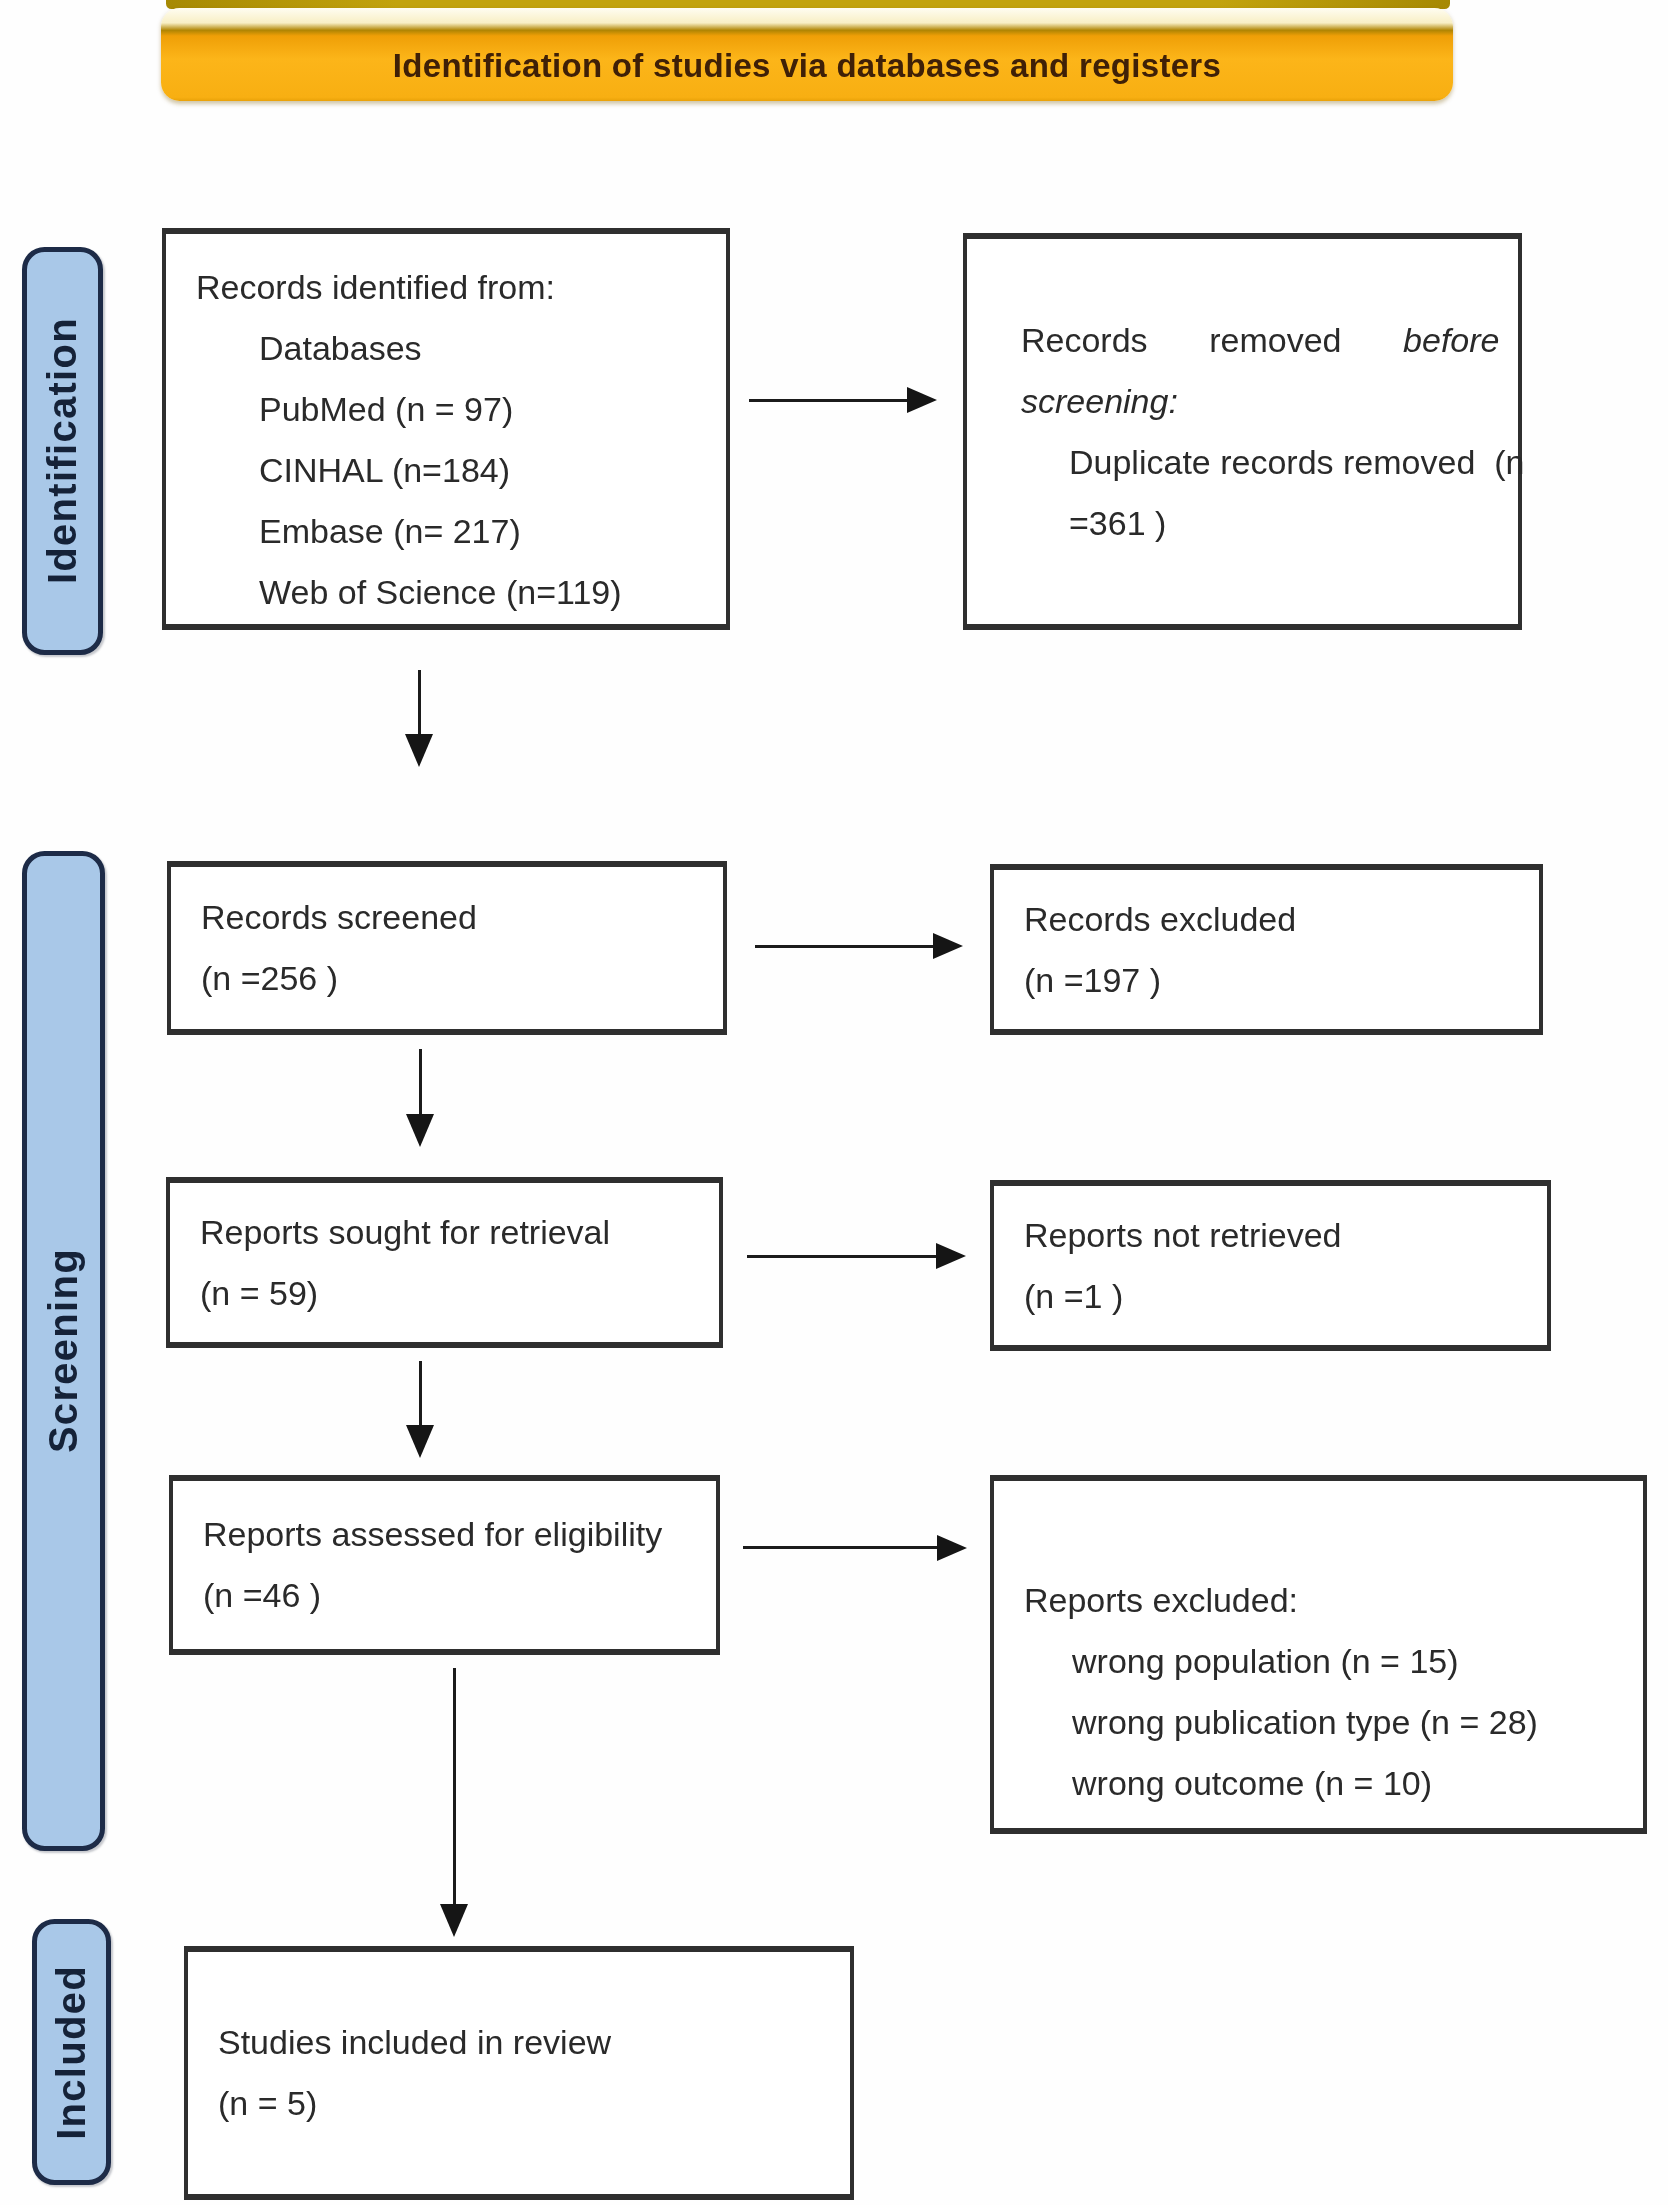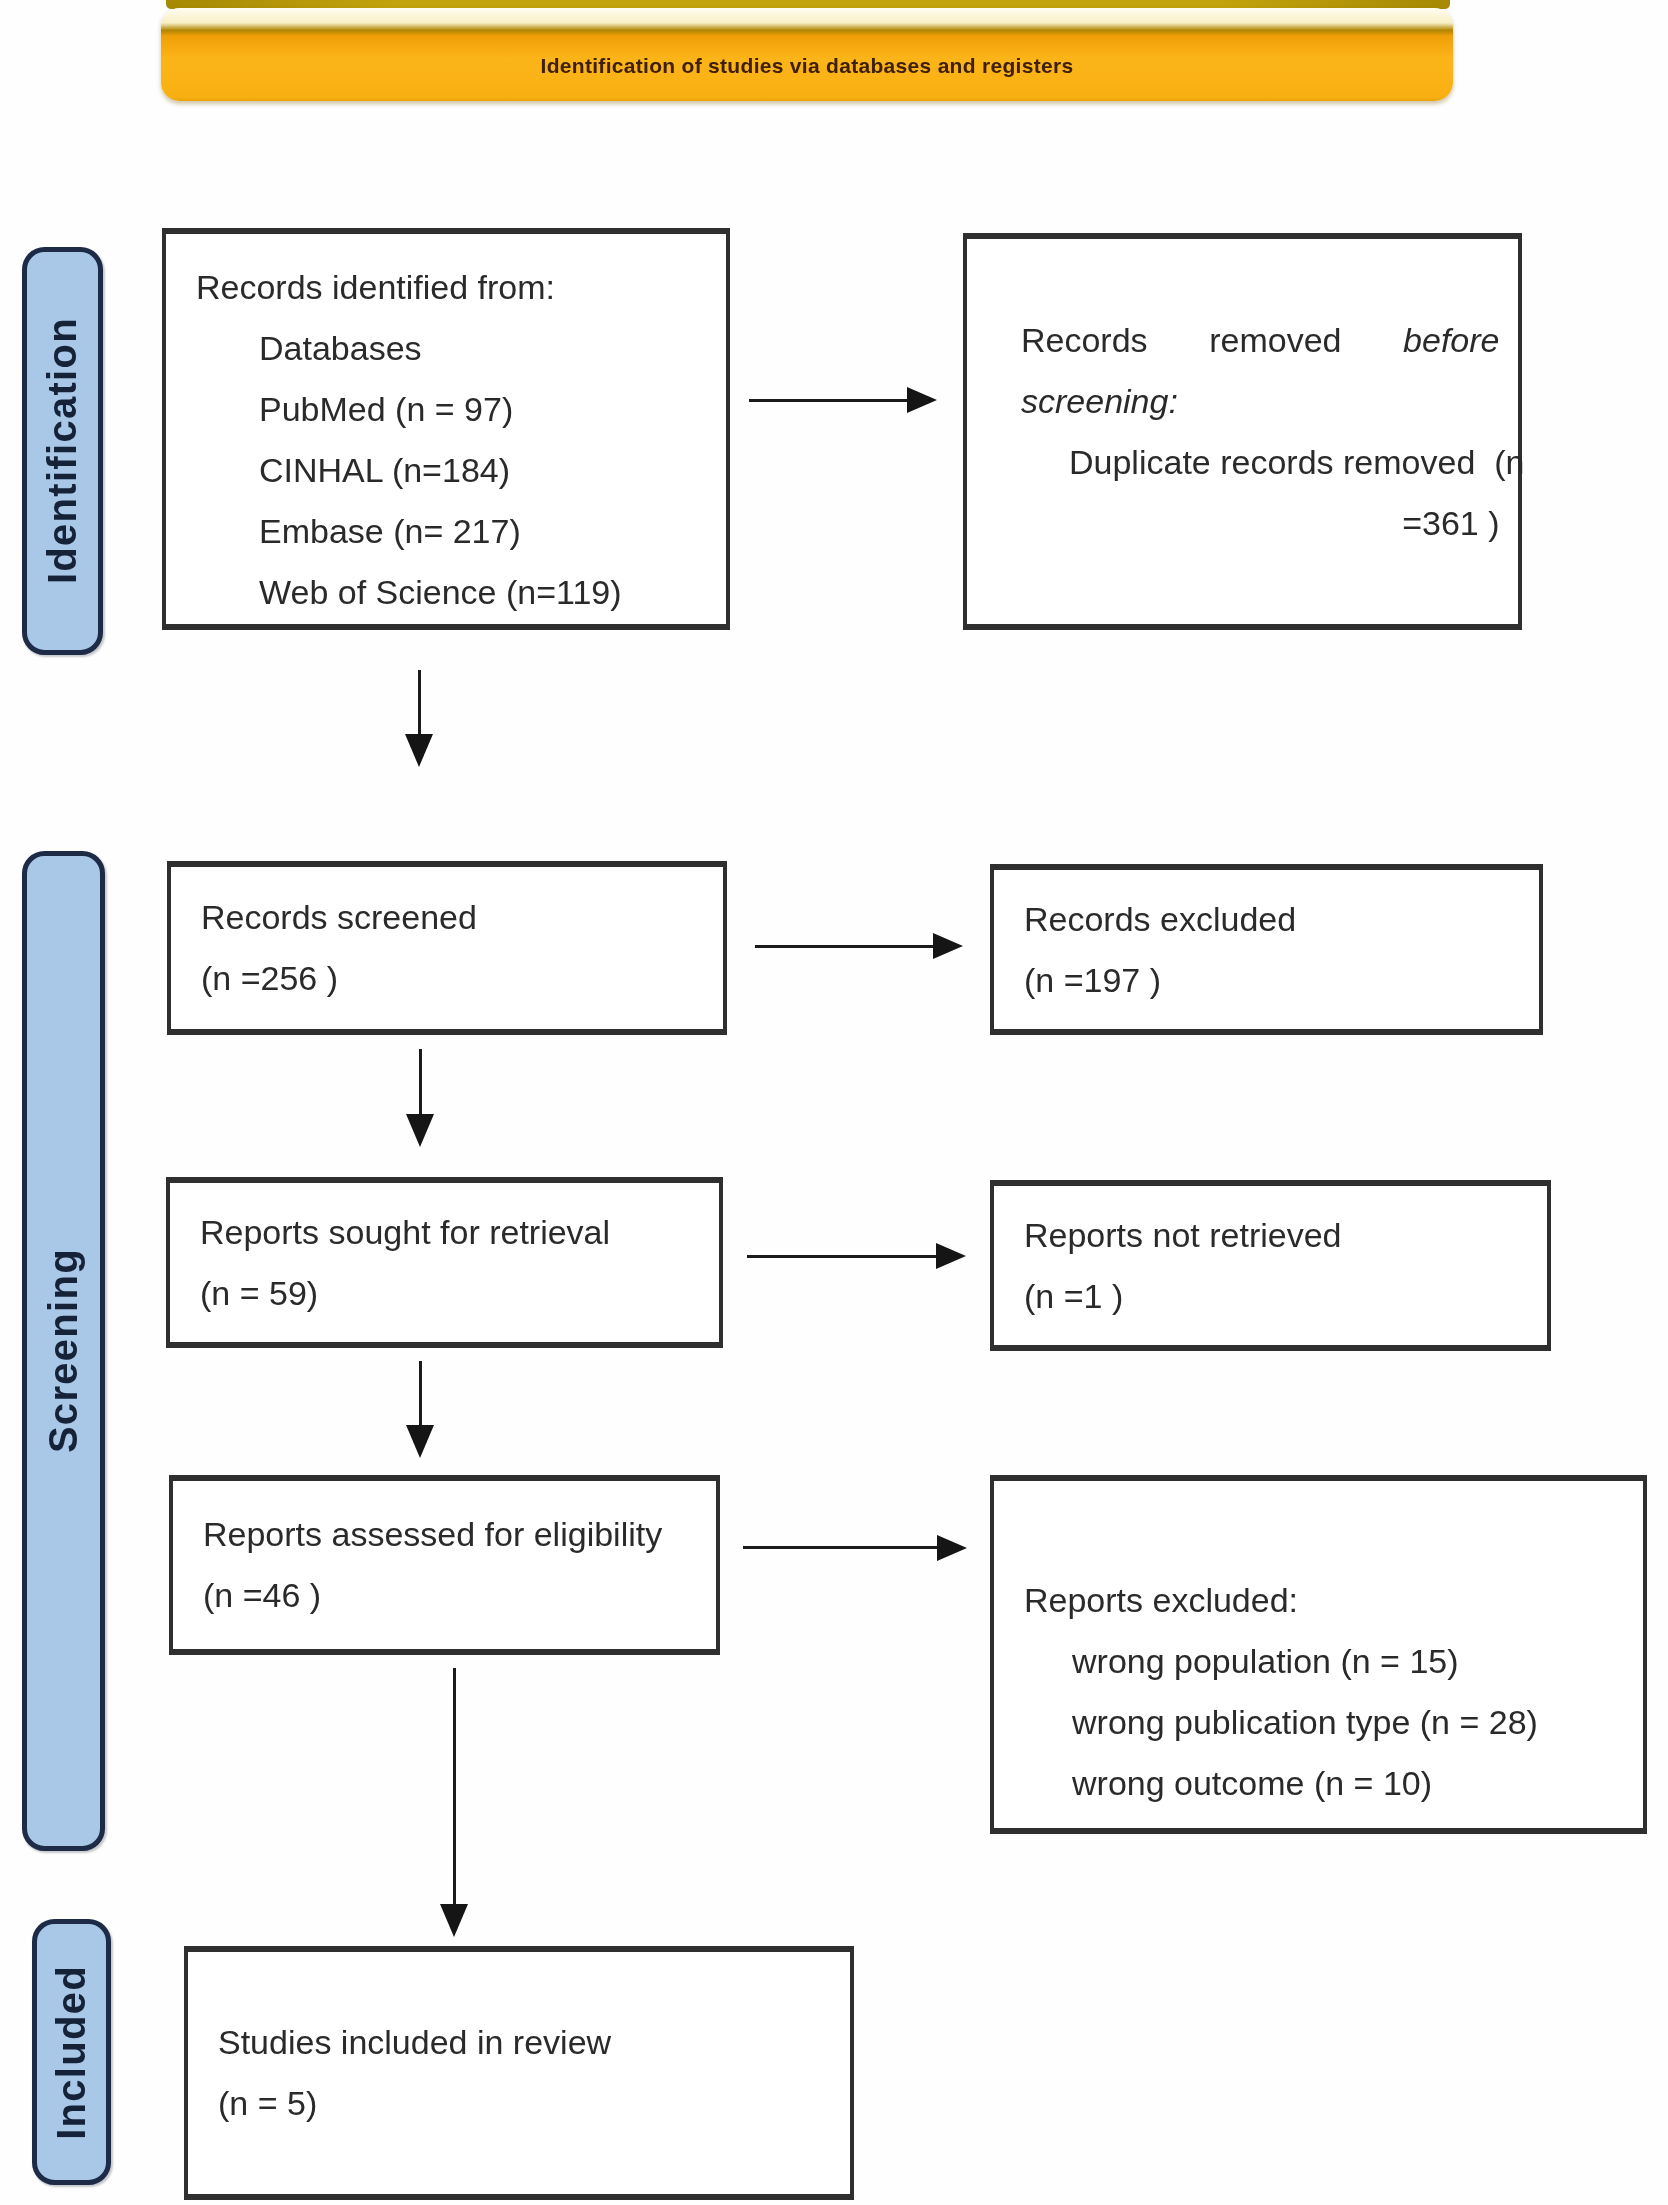--- a/index.html
+++ b/index.html
@@ -10,41 +10,41 @@
   .top-strip { position:absolute; left:166px; top:0; width:1284px; height:8.6px;
     background:linear-gradient(90deg,#a68903,#c2a30d 18%,#c2a30d 82%,#a68903);
     border-radius:0 0 5.3px 5.3px; }
 
   
   .banner { position:absolute; left:161px; top:8px; width:1292px; height:93px;
     border-radius:18.5px; box-sizing:border-box;
     background:linear-gradient(180deg,#fffdf2 0%,#f8efc5 16%,#b08503 24%,#ef9f07 30%,#fcb519 55%,#f8af12 96%,#e9a108 100%);
     box-shadow:0 2.6px 4px rgba(120,90,0,0.35);
     display:flex; align-items:center; justify-content:center; padding-top:22.5px; }
-  .banner-title { font-weight:bold; font-size:21px; color:#3f2007; letter-spacing:0.3px; }
+  .banner-title { font-weight:bold; font-size:33px; color:#3f2007; letter-spacing:0.3px; }
 
   
   .stage-tab { position:absolute; background:#a9c8e8; border:5.3px solid #1d2b47; border-radius:22.5px;
     box-sizing:border-box; display:flex; align-items:center; justify-content:center;
     box-shadow:1.3px 2px 2px rgba(30,40,60,0.25); }
   .stage-tab span { writing-mode:vertical-rl; transform:rotate(180deg); font-weight:bold;
     font-size:40px; color:#152238; letter-spacing:1.3px; }
 
   
   .fbox { position:absolute; background:#ffffff; border:4px solid #2f2f2f;
     border-top-width:6.6px; border-bottom-width:6.6px; box-sizing:border-box;
     display:flex; flex-direction:column; justify-content:center;
     font-size:34px; line-height:61px; color:#2a2a2a; }
   .pad { padding-left:30px; padding-right:18.5px; }
   .top-align { justify-content:flex-start; padding-top:23px; }
   .indent { margin-left:63px; }
   .indent2 { margin-left:48px; }
   .justify-row { display:flex; justify-content:space-between; }
   .ital { font-style:italic; }
-  .prewrap { white-space:pre;text-align:right; }
+  .prewrap { white-space:pre; }
 
   
   .vline { position:absolute; width:3.3px; background:#1b1b1b; }
   .hline { position:absolute; height:3.3px; background:#1b1b1b; }
   .ahead-down { position:absolute; width:0; height:0;
     border-left:14px solid transparent; border-right:14px solid transparent;
     border-top:33px solid #151515; }
   .ahead-right { position:absolute; width:0; height:0;
     border-top:13.2px solid transparent; border-bottom:13.2px solid transparent;
     border-left:30px solid #151515; }

